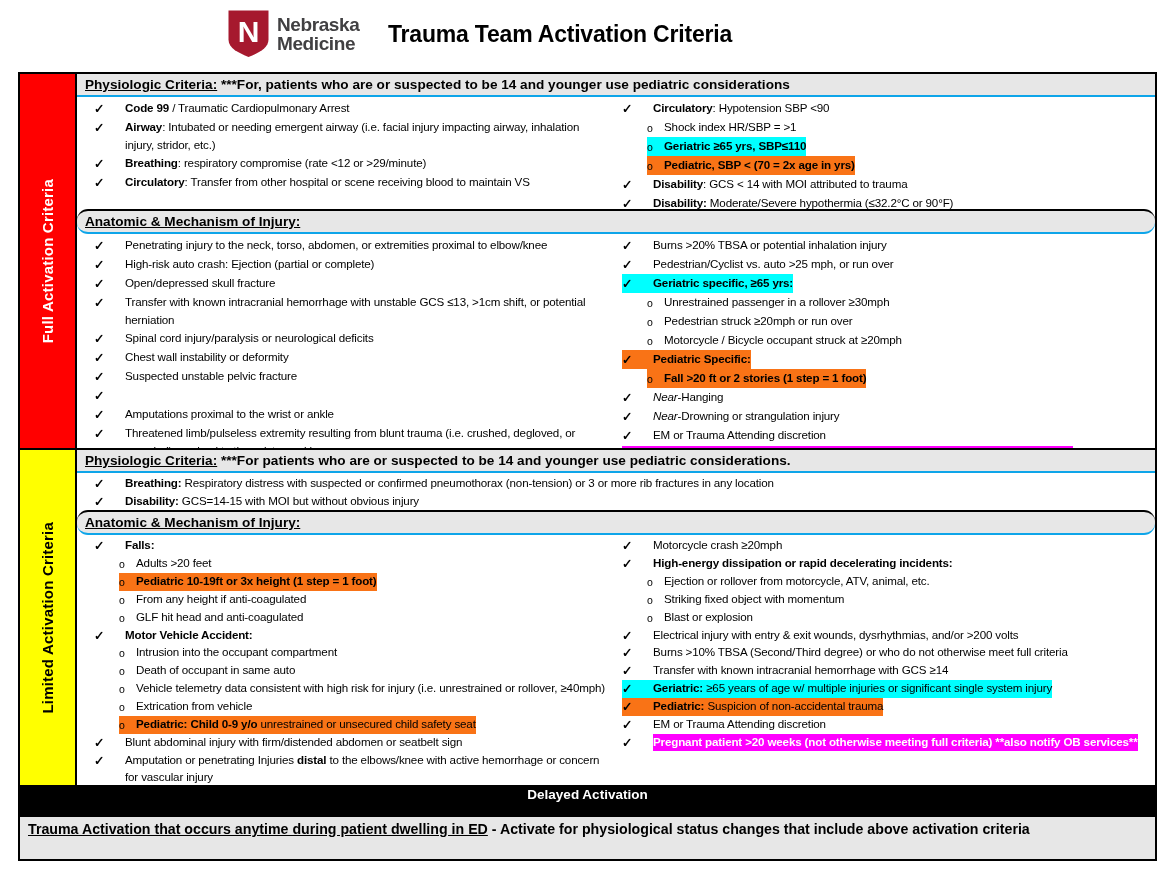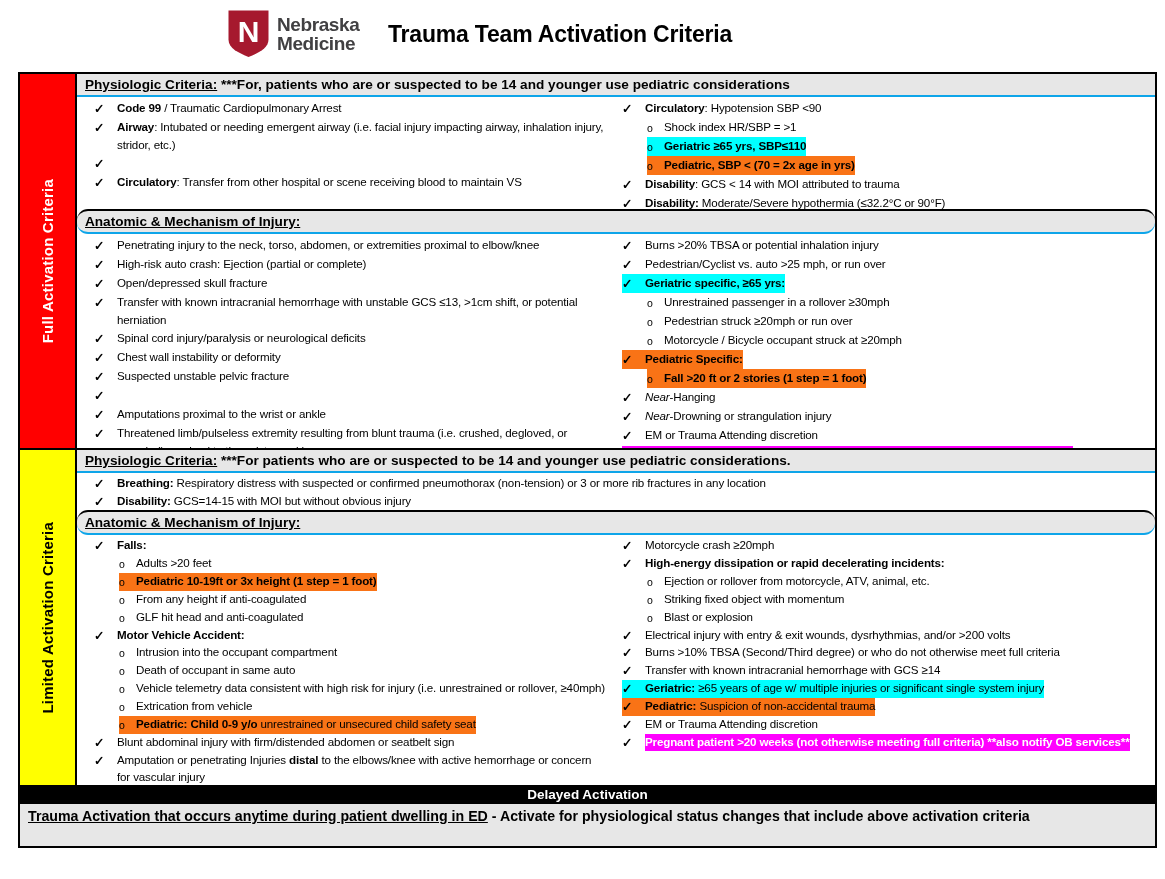--- a/index.html
+++ b/index.html
@@ -30,39 +30,39 @@
 
   .body { overflow:hidden; padding-top:2px; }
   .body.flexfill { flex:1; }
   .phys-body-full { height:112px; flex:none; }
   .phys-body-ltd  { height:37px; flex:none; }
   .cols { display:flex; height:100%; }
   .col-l { width:528px; flex:none; }
   .col-r { flex:1; min-width:0; }
 
   .it { display:flex; align-items:flex-start; width:fit-content; max-width:99%; }
-  .l1 { margin-left:17px; }
+  .l1 { margin-left:17px;gap:8px; }
   .l2 { margin-left:42px; }
   .l1 > .mk { width:23px; }
   .l2 > .mk { width:17px; }
   .mk { flex:none; }
   .mk.c::before { content:"✓"; font-weight:700; font-size:12.5px; }
   .mk.o::before { content:"o"; font-size:10.5px; }
   .tx { margin:0; font-size:11.6px; letter-spacing:-0.15px; min-width:0; }
   .full .tx, .full .mk { line-height:18px; }
   .limited .tx, .limited .mk { line-height:16.9px; }
   .tx b { font-weight:700; }
   .tx i { font-style:italic; }
 
   .hlc { background:#00FFFF; }
   .hly { background:#f97316; }
   .hlm { background:#FF00FF; color:#fff; font-weight:700; }
   .note { margin-left:17px; margin-top:1px; width:fit-content; white-space:nowrap; background:#FF00FF; color:#fff; font-weight:700; font-size:11.2px; line-height:16px; padding:0 2px; }
 
-  .dbar { background:#000; color:#fff; font-weight:700; font-size:13.5px; text-align:center; height:19px; line-height:19px; }
+  .dbar { background:#000; color:#fff; font-weight:700; font-size:13.5px; text-align:center; height:32px; line-height:19px; }
   .dbody { background:#E7E7E7; height:42px; font-size:14.2px; font-weight:700; padding:3px 8px; line-height:19px; }
   .dbody .u { text-decoration:underline; }
 </style>
 </head>
 <body>
 
 <div class="page">
 
   <div class="brand">
     <svg width="43" height="50" viewBox="0 0 43 50">
@@ -90,20 +90,21 @@
               <div class="it l1">
                   <span class="mk c"></span>
                   <p class="tx"><b>Code 99</b><span> / Traumatic Cardiopulmonary Arrest</span></p>
                 </div>
               <div class="it l1">
                   <span class="mk c"></span>
                   <p class="tx"><b>Airway</b><span>: Intubated or needing emergent airway (i.e. facial injury impacting airway, inhalation injury, stridor, etc.)</span></p>
                 </div>
               <div class="it l1">
                   <span class="mk c"></span>
+                  <p class="tx"><b>Breathing</b><span>: respiratory compromise (rate &lt;12 or &gt;29/minute)</span></p>
                 </div>
               <div class="it l1">
                   <span class="mk c"></span>
                   <p class="tx"><b>Circulatory</b><span>: Transfer from other hospital or scene receiving blood to maintain VS</span></p>
                 </div>
             </div>
             <div class="col-r">
               <div class="it l1">
                   <span class="mk c"></span>
                   <p class="tx"><b>Circulatory</b><span>: Hypotension SBP &lt;90</span></p>

